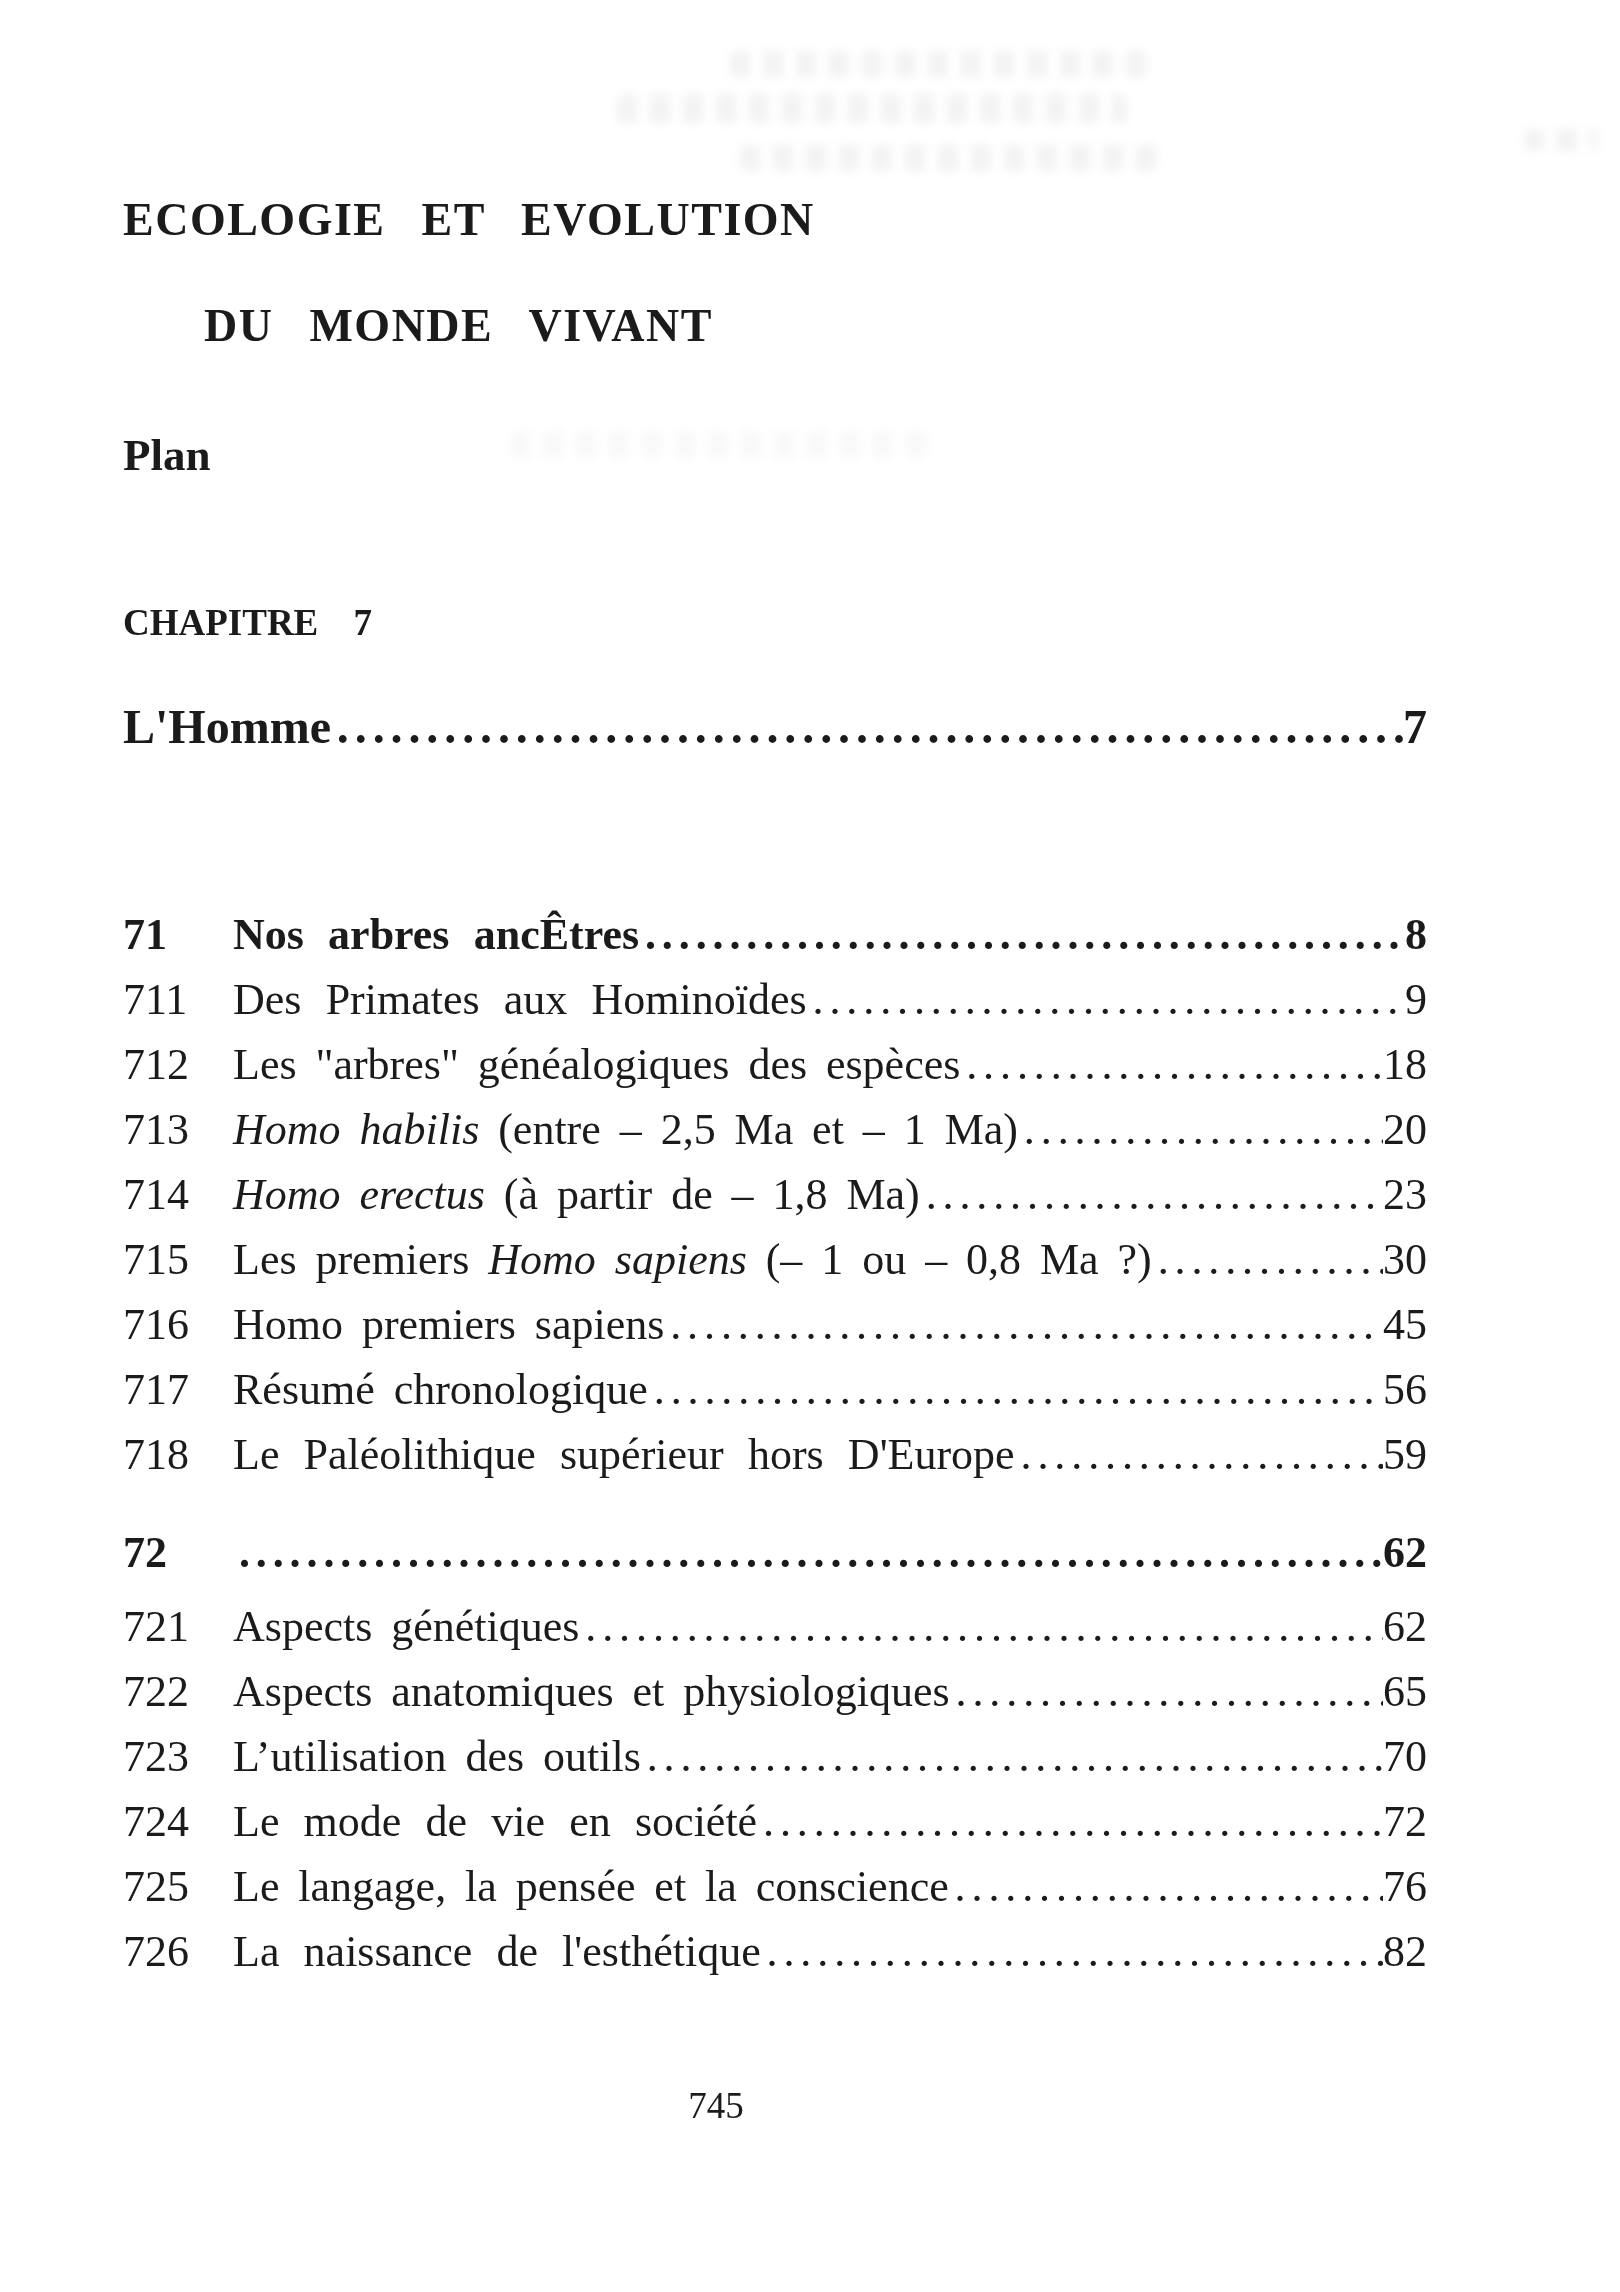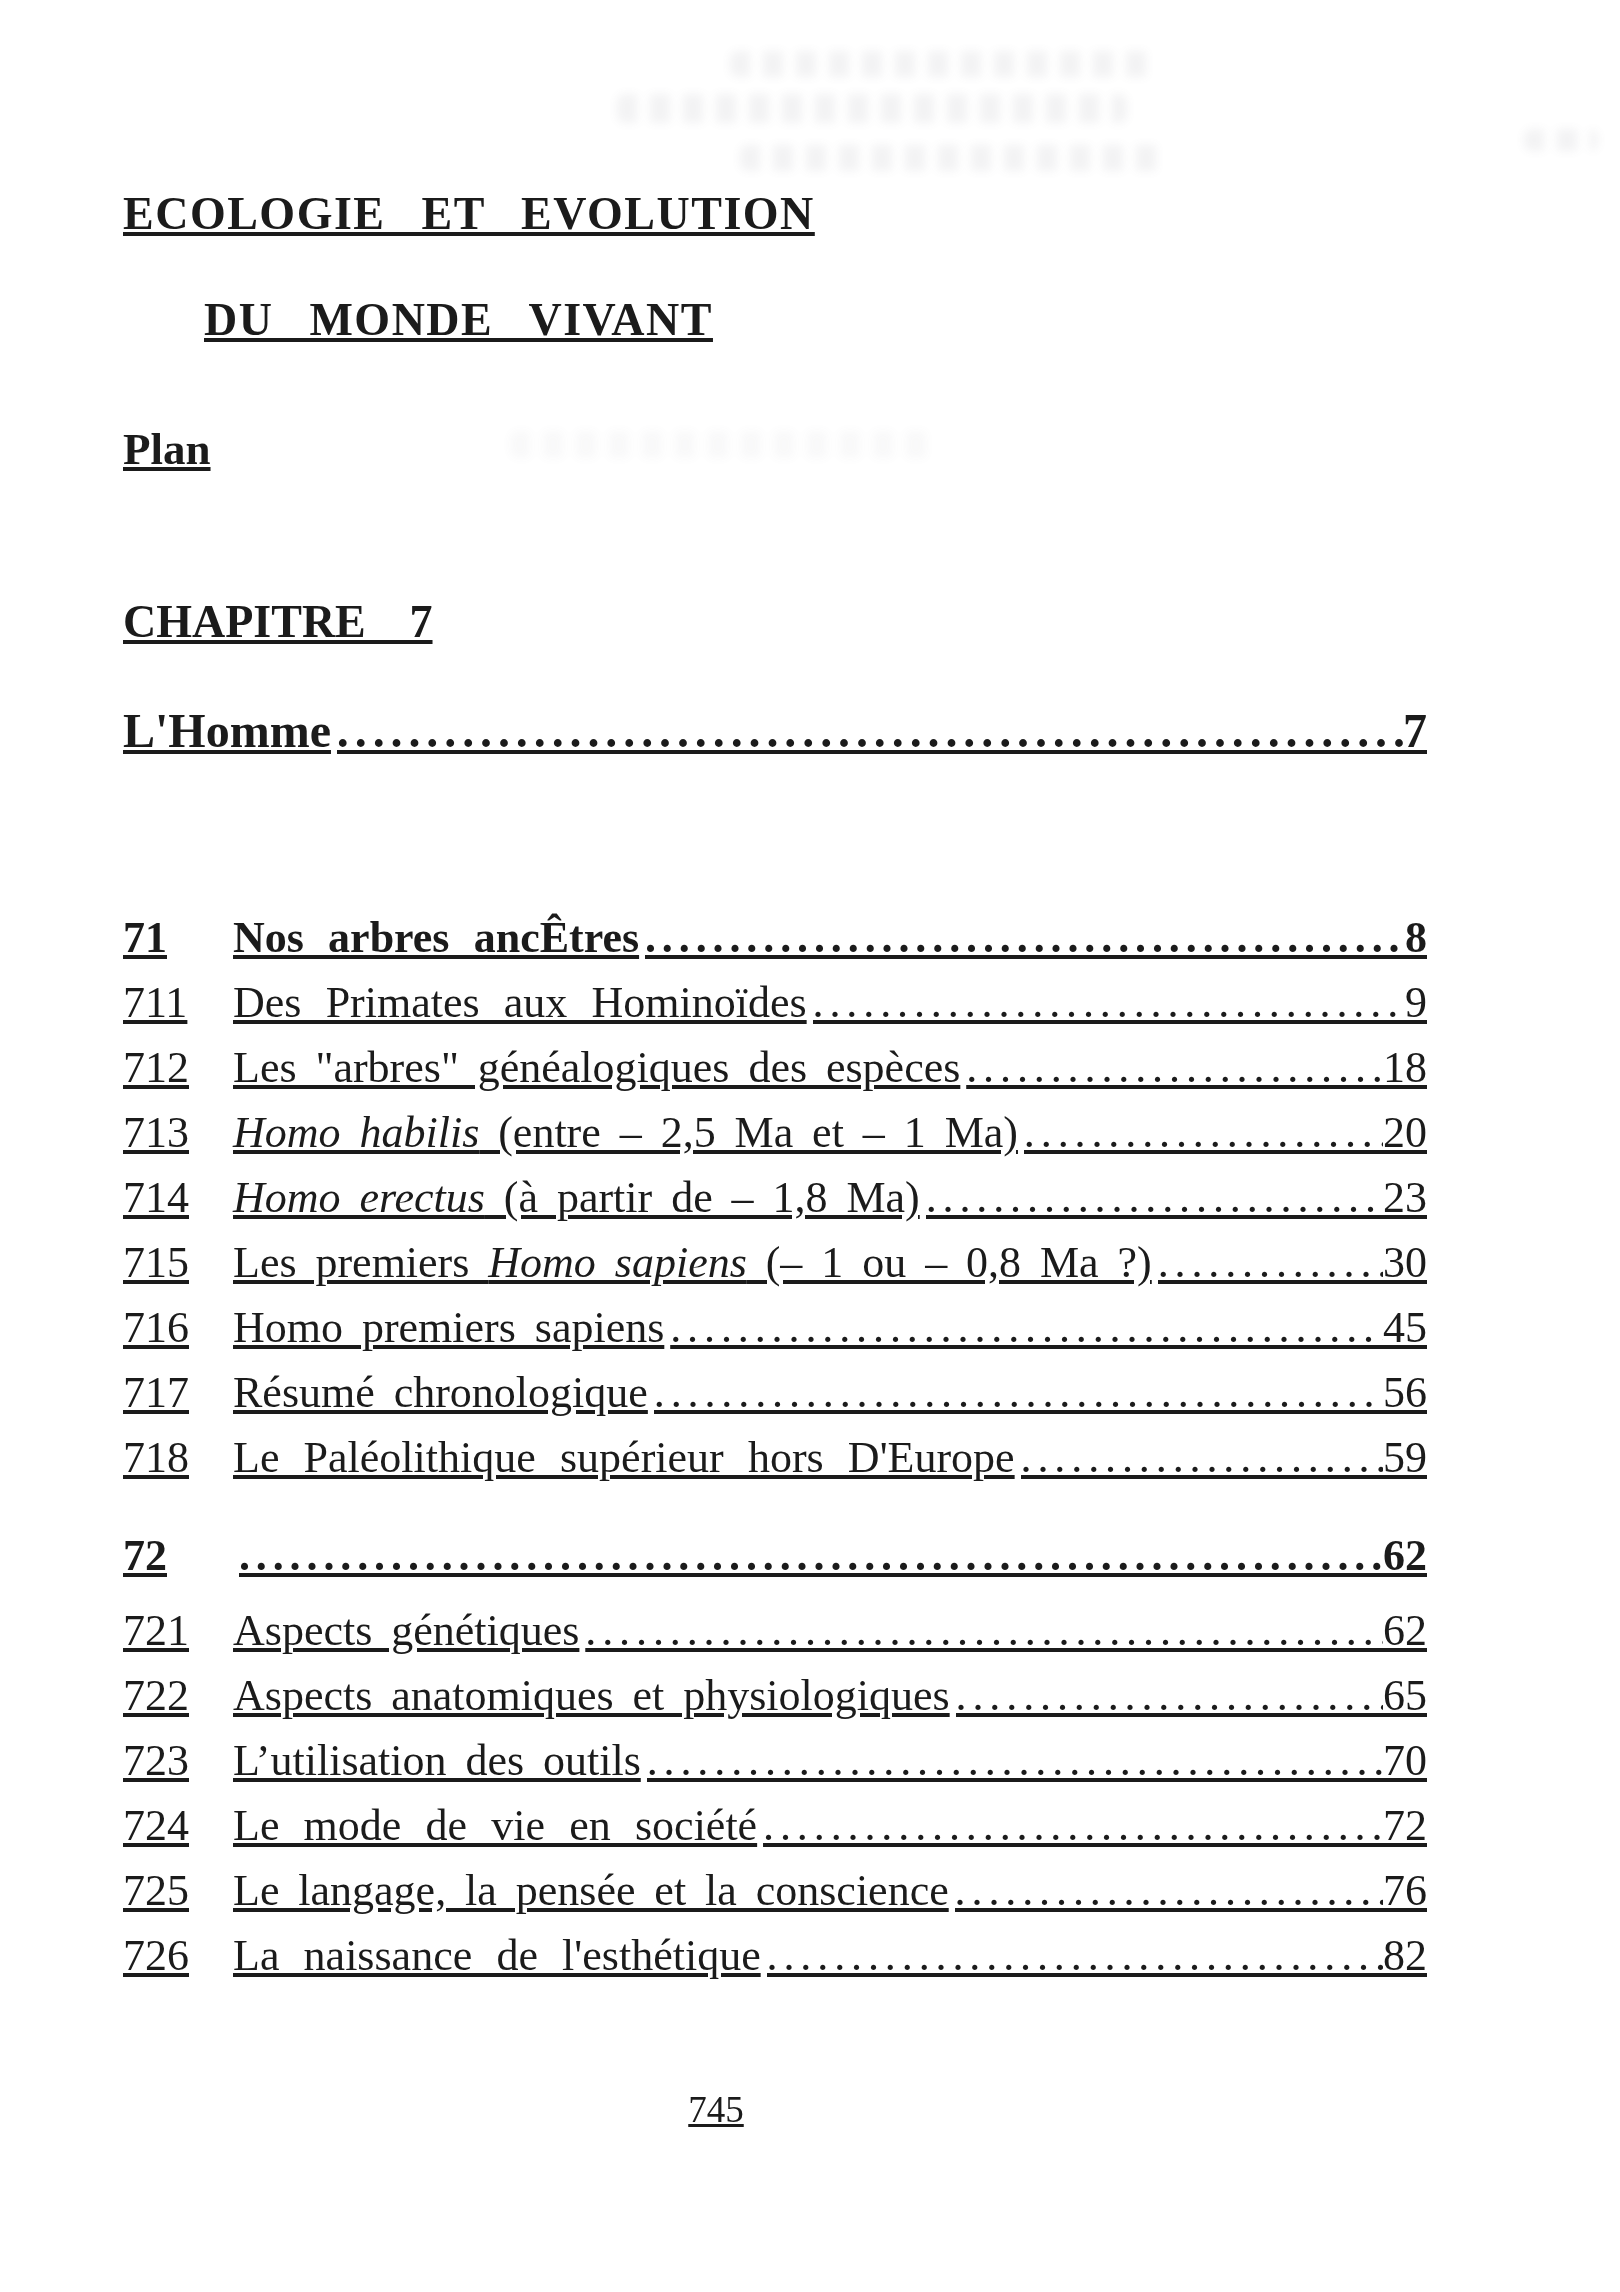--- a/index.html
+++ b/index.html
@@ -5,34 +5,34 @@
   * { margin:0; padding:0; box-sizing:border-box; }
   html, body { background:#d9d9d9; }
   .page {
     position:relative;
     width:1620px; height:2293px;
     background:var(--paper, #ffffff);
     overflow:hidden;
     font-family:"Liberation Serif","DejaVu Serif",serif;
     color:var(--ink, #1b1b1b);
   }
-  .content { position:absolute; left:123px; top:10px; width:1304px;text-decoration:underline; }
+  .content { position:absolute; left:123px; top:16px; width:1304px; }
 
   .title-line1 {
     margin-top:179px;
     font-size:46px; font-weight:bold; line-height:1.1;
     word-spacing:.5em; letter-spacing:1.5px;
   }
   .title-line2 {
     margin-top:55px; margin-left:81px;
     font-size:46px; font-weight:bold; line-height:1.1;
     word-spacing:.5em; letter-spacing:1.5px;
   }
   .plan-label { margin-top:80px; font-size:45px; font-weight:bold; line-height:1.1; }
-  .chapter-heading { margin-top:122px; font-size:46px; font-weight:bold; line-height:1.1; word-spacing:.7em; }
+  .chapter-heading { margin-top:122px; font-size:37px; font-weight:bold; line-height:1.1; word-spacing:.7em; }
 
   .main-row {
     margin-top:56px;
     display:flex; align-items:baseline;
     font-size:48px; font-weight:bold; line-height:1.15;
   }
 
   .toc { margin-top:147px; }
   .toc-row {
     display:flex; align-items:baseline;

